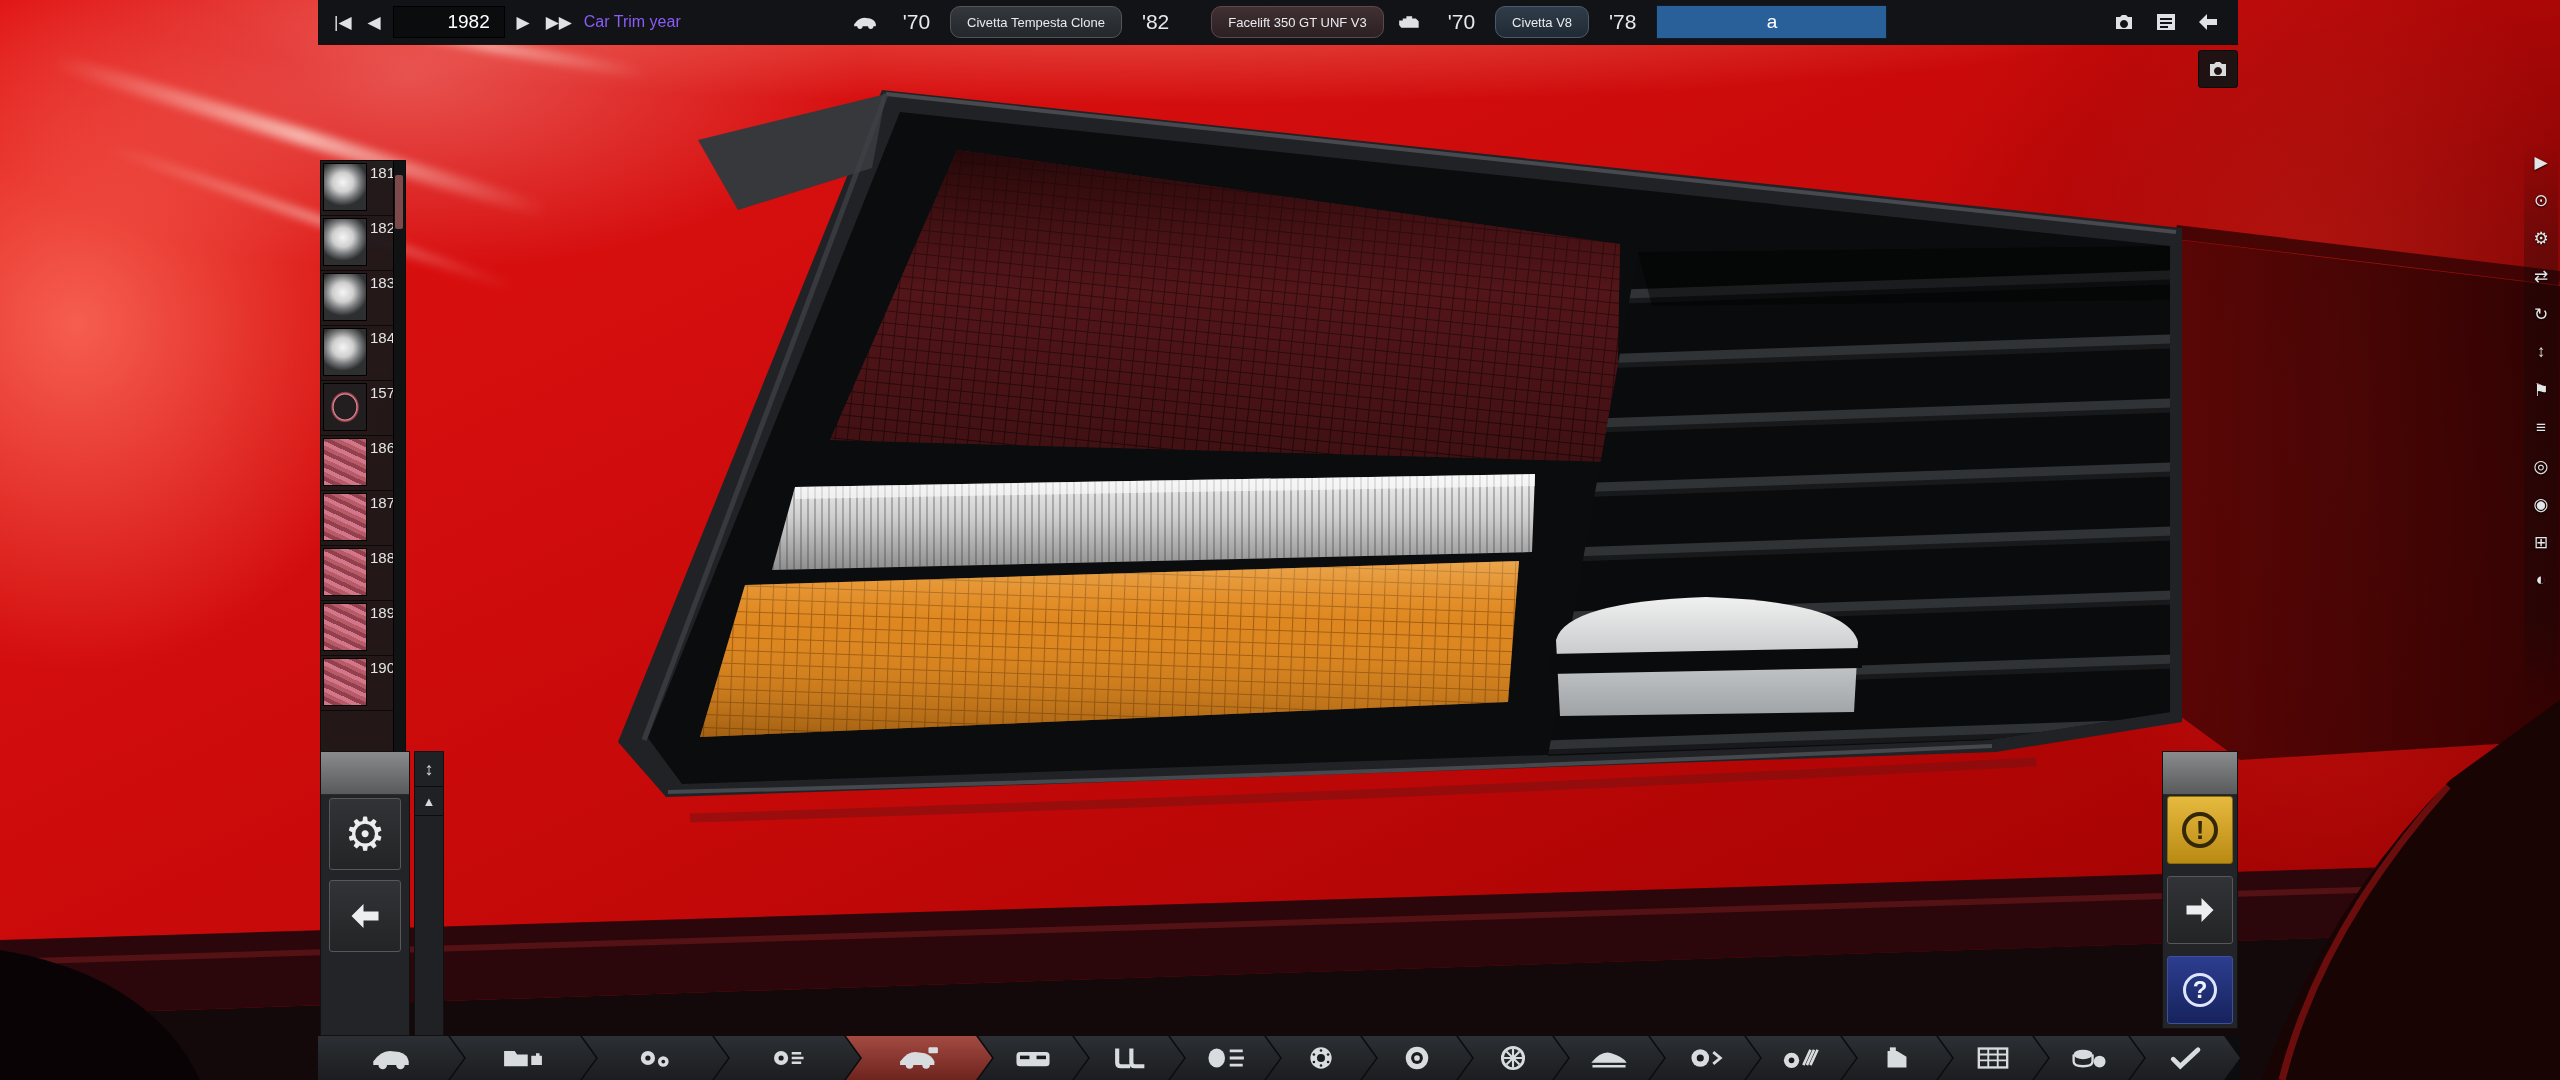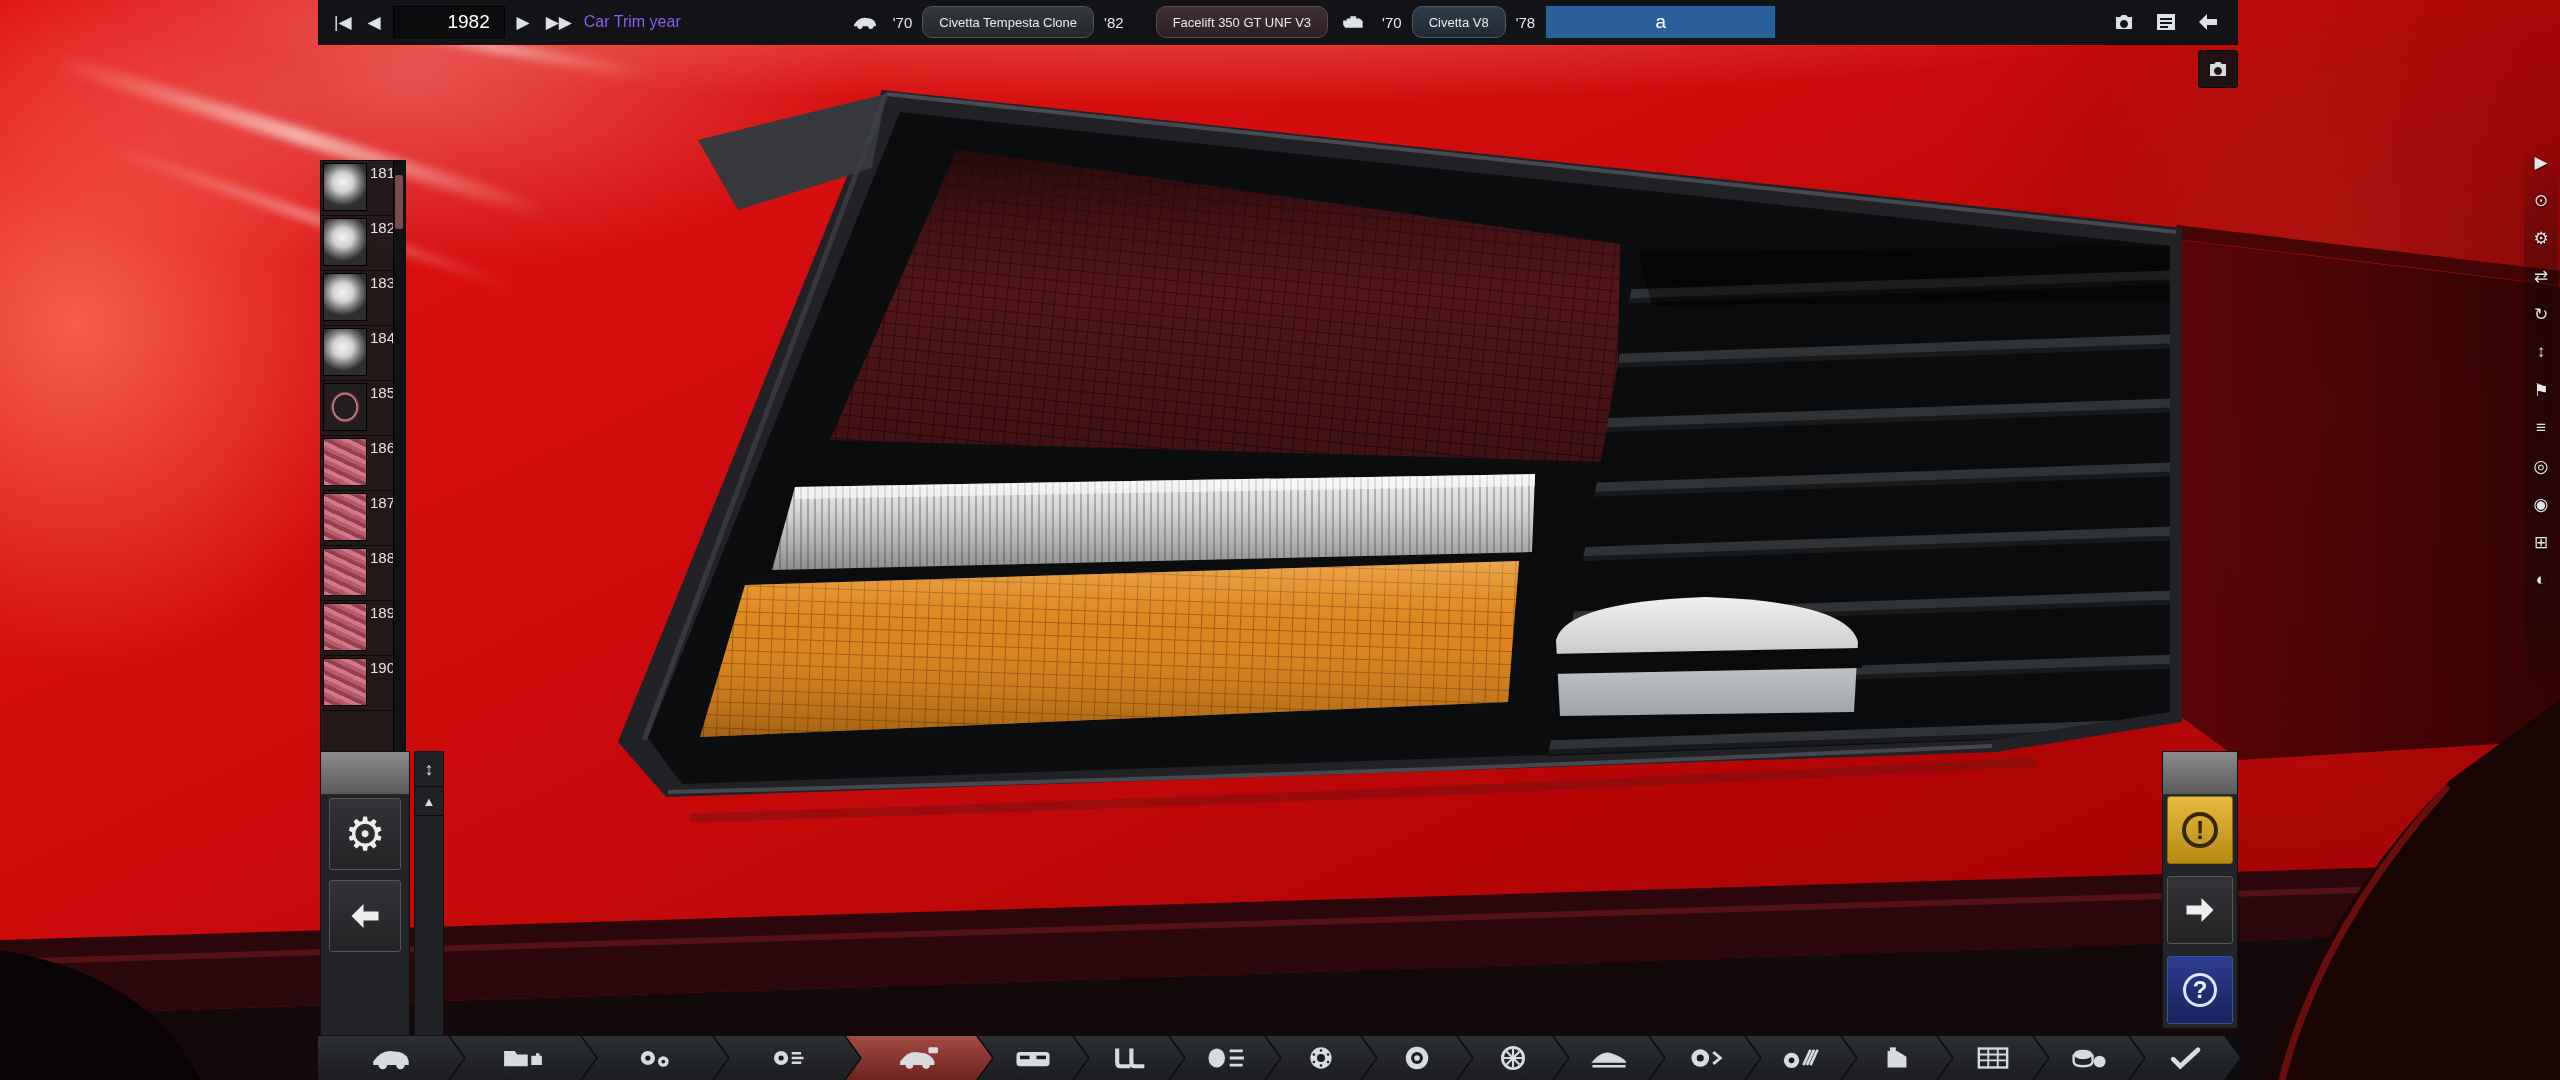--- a/index.html
+++ b/index.html
@@ -22,21 +22,21 @@
 
   
   .topbar{position:absolute;left:318px;top:0;width:1920px;height:44px;background:#121316;
     display:flex;align-items:center;gap:8px;padding:0 12px;box-sizing:border-box;
     box-shadow:0 1px 0 rgba(0,0,0,.85);}
   .tb-nav{color:#dfe2e5;font-size:17px;background:none;border:none;cursor:pointer;padding:2px 4px;font-family:inherit;}
   .tb-year{width:70px;height:30px;background:#0b0c0e;border:1px solid #000;color:#fff;
     display:flex;align-items:center;justify-content:center;font-size:19px;cursor:pointer;padding-left:40px;}
   .tb-label{color:#8b5cf6;font-size:16px;}
   .tb-sp{width:150px;}
-  .tb-yr{color:#e7e9eb;font-size:15px;margin:0 2px;}
+  .tb-yr{color:#e7e9eb;font-size:21px;margin:0 12px;}
   .tb-btn{height:32px;padding:8px 16px;display:flex;align-items:center;background:linear-gradient(#34383d,#24272b);
     border:1px solid #50555b;border-radius:10px;color:#e9ebed;font-size:13px;cursor:pointer;font-family:inherit;white-space:nowrap;}
   .tb-btn.trim{background:linear-gradient(#413034,#2b2023);border-color:#5d484c;margin-left:22px;}
   .tb-btn.family{background:linear-gradient(#2f3c49,#202a34);border-color:#4a5a6c;}
   .tb-input{width:225px;height:30px;background:#2a6099;border:1px solid #0e1b29;color:#fff;
     text-align:center;font-size:19px;font-family:inherit;}
   .tb-right{margin-left:auto;display:flex;align-items:center;gap:6px;}
   .tb-iconbtn{width:36px;height:36px;display:flex;align-items:center;justify-content:center;background:none;border:none;cursor:pointer;}
   .tb-iconbtn svg{width:26px;height:26px;fill:#dfe2e5;}
   .snapshot-btn{position:absolute;left:2198px;top:50px;width:40px;height:38px;background:rgba(18,19,21,.92);
@@ -252,21 +252,21 @@
         <div class="hrow">
           <div class="thumb lens"></div>
           <div class="hyear">183</div>
         </div>
         <div class="hrow">
           <div class="thumb lens"></div>
           <div class="hyear">184</div>
         </div>
         <div class="hrow">
           <div class="thumb swatch-outline"></div>
-          <div class="hyear">185</div>
+          <div class="hyear">157</div>
         </div>
         <div class="hrow">
           <div class="thumb swatch"></div>
           <div class="hyear">186</div>
         </div>
         <div class="hrow">
           <div class="thumb swatch"></div>
           <div class="hyear">187</div>
         </div>
         <div class="hrow">

